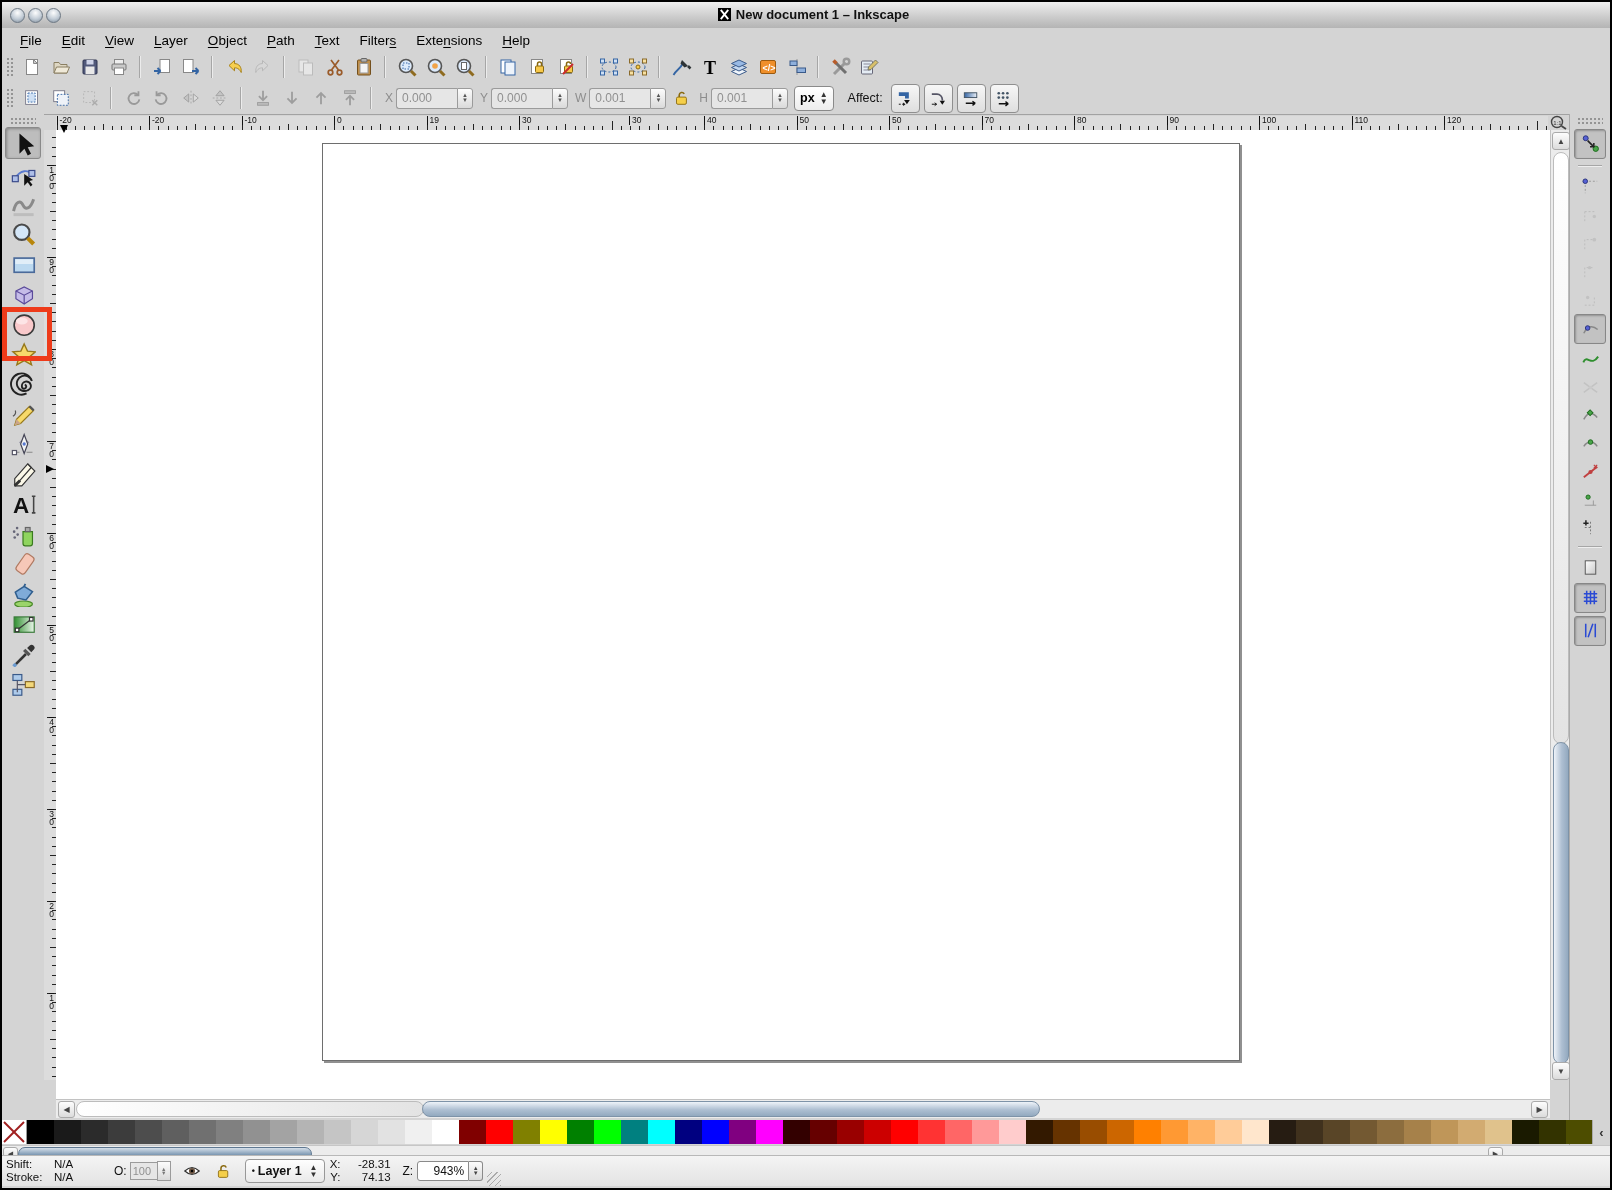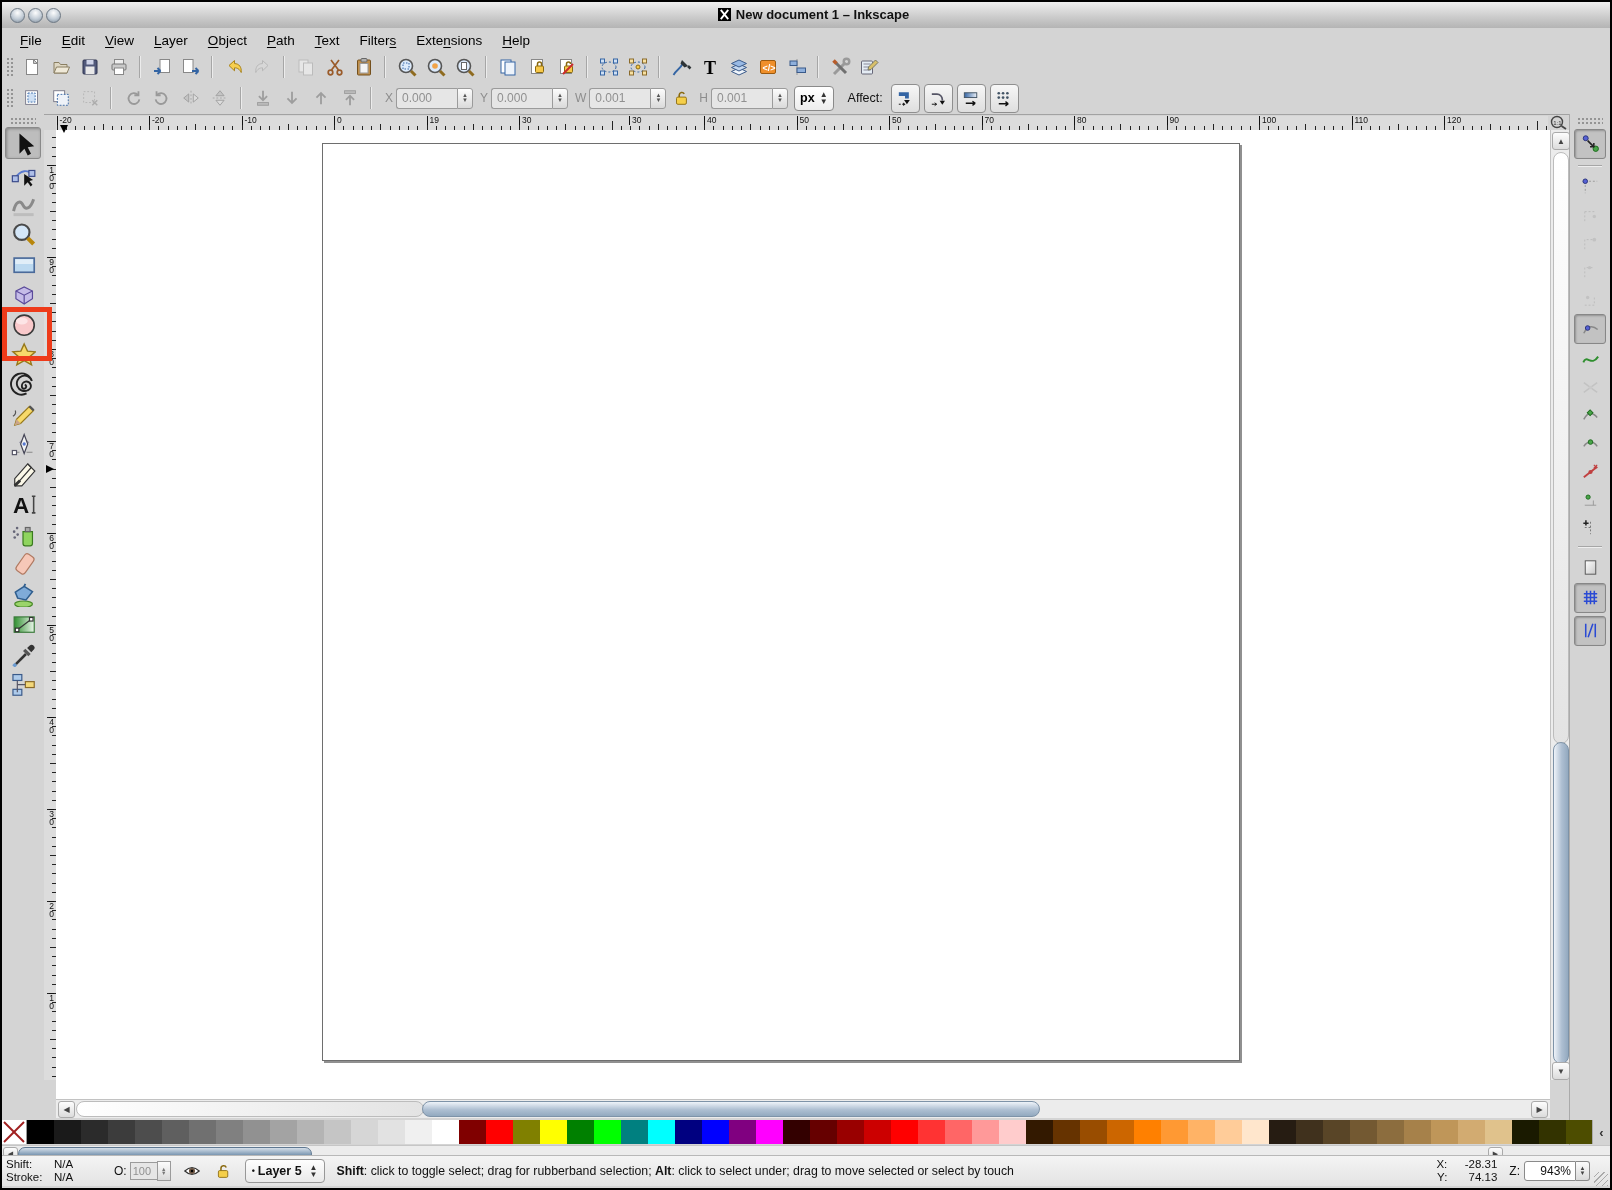--- a/index.html
+++ b/index.html
@@ -1317,24 +1317,23 @@
         </svg>
       </span>
     <span class="sicon">
         <svg viewBox="0 0 20 20" width="17" height="18">
           <rect x="4" y="9.5" width="11" height="8" rx="1.5" fill="#f5cf4a" stroke="#8a6a10"></rect>
           <path d="M7 9.5 V7 a3.2 3.2 0 0 1 6.2 -1" fill="none" stroke="#8a6a10" stroke-width="1.8"></path>
         </svg>
       </span>
     <span class="layerbox">
       <span class="dot">•</span>
-        <span>Layer 5</span>
+        <span>Layer 1</span>
         <span class="arr">▲<br>▼</span>
     </span>
-    <div class="statusmsg" id="statusmsg"><span style="font-weight: bold;">Shift</span><span>: click to toggle select; drag for rubberband selection; </span><span style="font-weight: bold;">Alt</span><span>: click to select under; drag to move selected or select by touch</span></div>
     <div class="coords">
       <span>X:</span>
         <span>-28.31</span>
       <span>Y:</span>
         <span>74.13</span>
     </div>
     <span class="zlabel">Z:</span>
     <span class="zoombox">
       <span class="zfield">943%</span>
       <span class="zstep">

